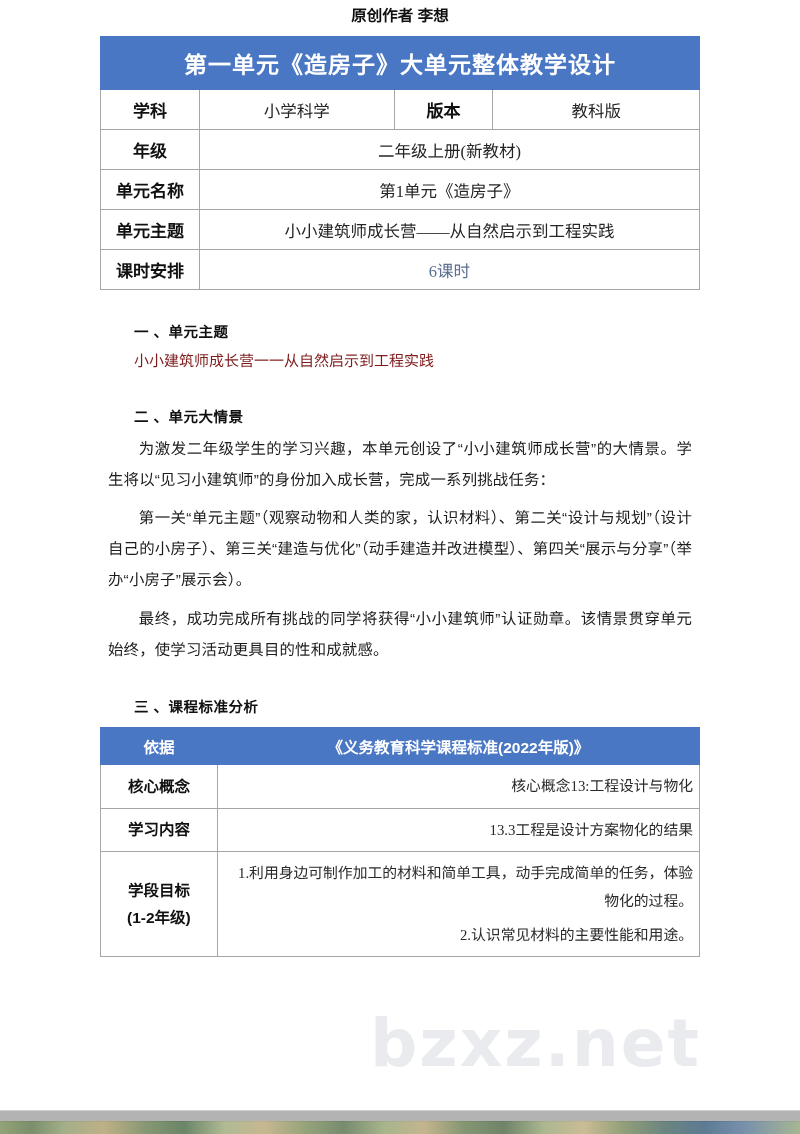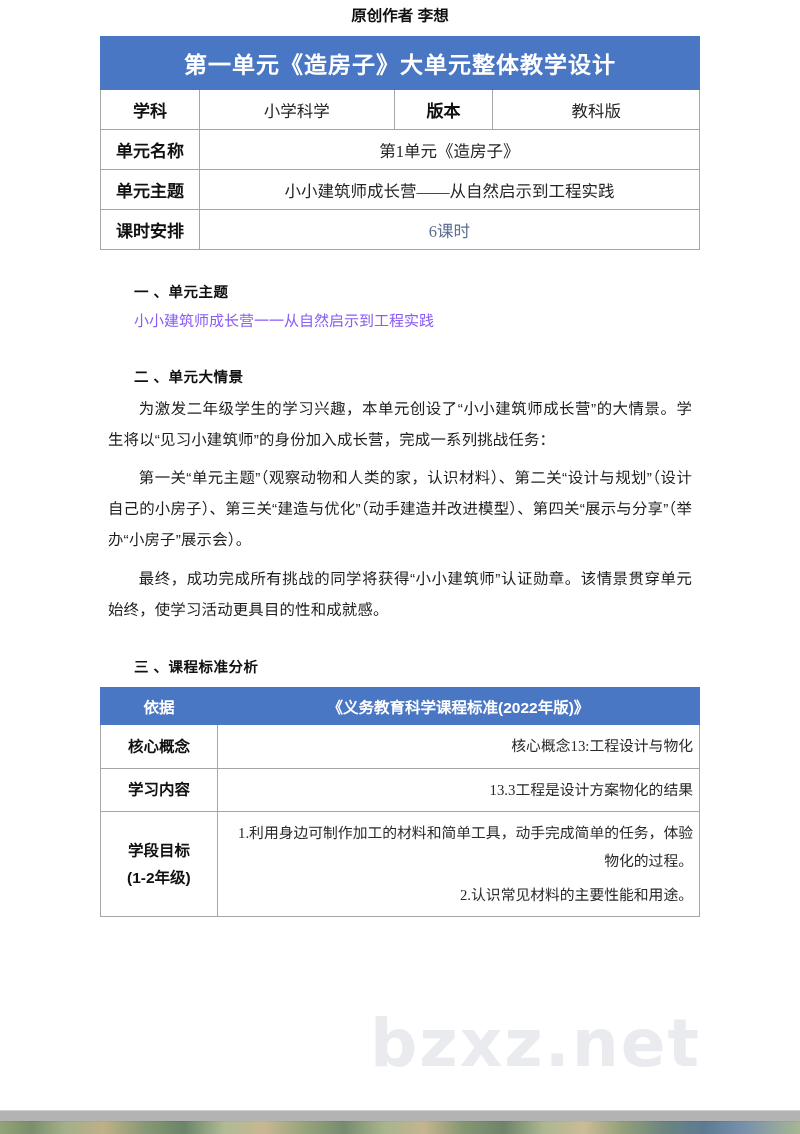--- a/index.html
+++ b/index.html
@@ -114,21 +114,21 @@
   }
   .section-heading {
     font-size: 14.5px;
     font-weight: bold;
     color: #111111;
     margin: 0 0 6px 34px;
     letter-spacing: 0.5px;
   }
   .section-line {
     font-size: 15px;
-    color: #8b5cf6;
+    color: #7f1d1d;
     margin: 0 0 0 34px;
     line-height: 1.85;
   }
   .para {
     font-size: 15.4px;
     color: #1c1c1c;
     line-height: 2.0;
     margin: 8px;
     text-indent: 2em;
     text-align: justify;
@@ -219,20 +219,24 @@
       </colgroup>
       <tbody>
         <tr>
           <td class="banner-cell" colspan="4">第一单元《造房子》大单元整体教学设计</td>
         </tr>
         <tr>
           <td class="lbl">学科</td>
           <td class="val">小学科学</td>
           <td class="lbl">版本</td>
           <td class="val">教科版</td>
+        </tr>
+        <tr>
+          <td class="lbl">年级</td>
+          <td class="val" colspan="3">二年级上册(新教材)</td>
         </tr>
         <tr>
           <td class="lbl">单元名称</td>
           <td class="val" colspan="3">第1单元《造房子》</td>
         </tr>
         <tr>
           <td class="lbl">单元主题</td>
           <td class="val" colspan="3">小小建筑师成长营——从自然启示到工程实践</td>
         </tr>
         <tr>

